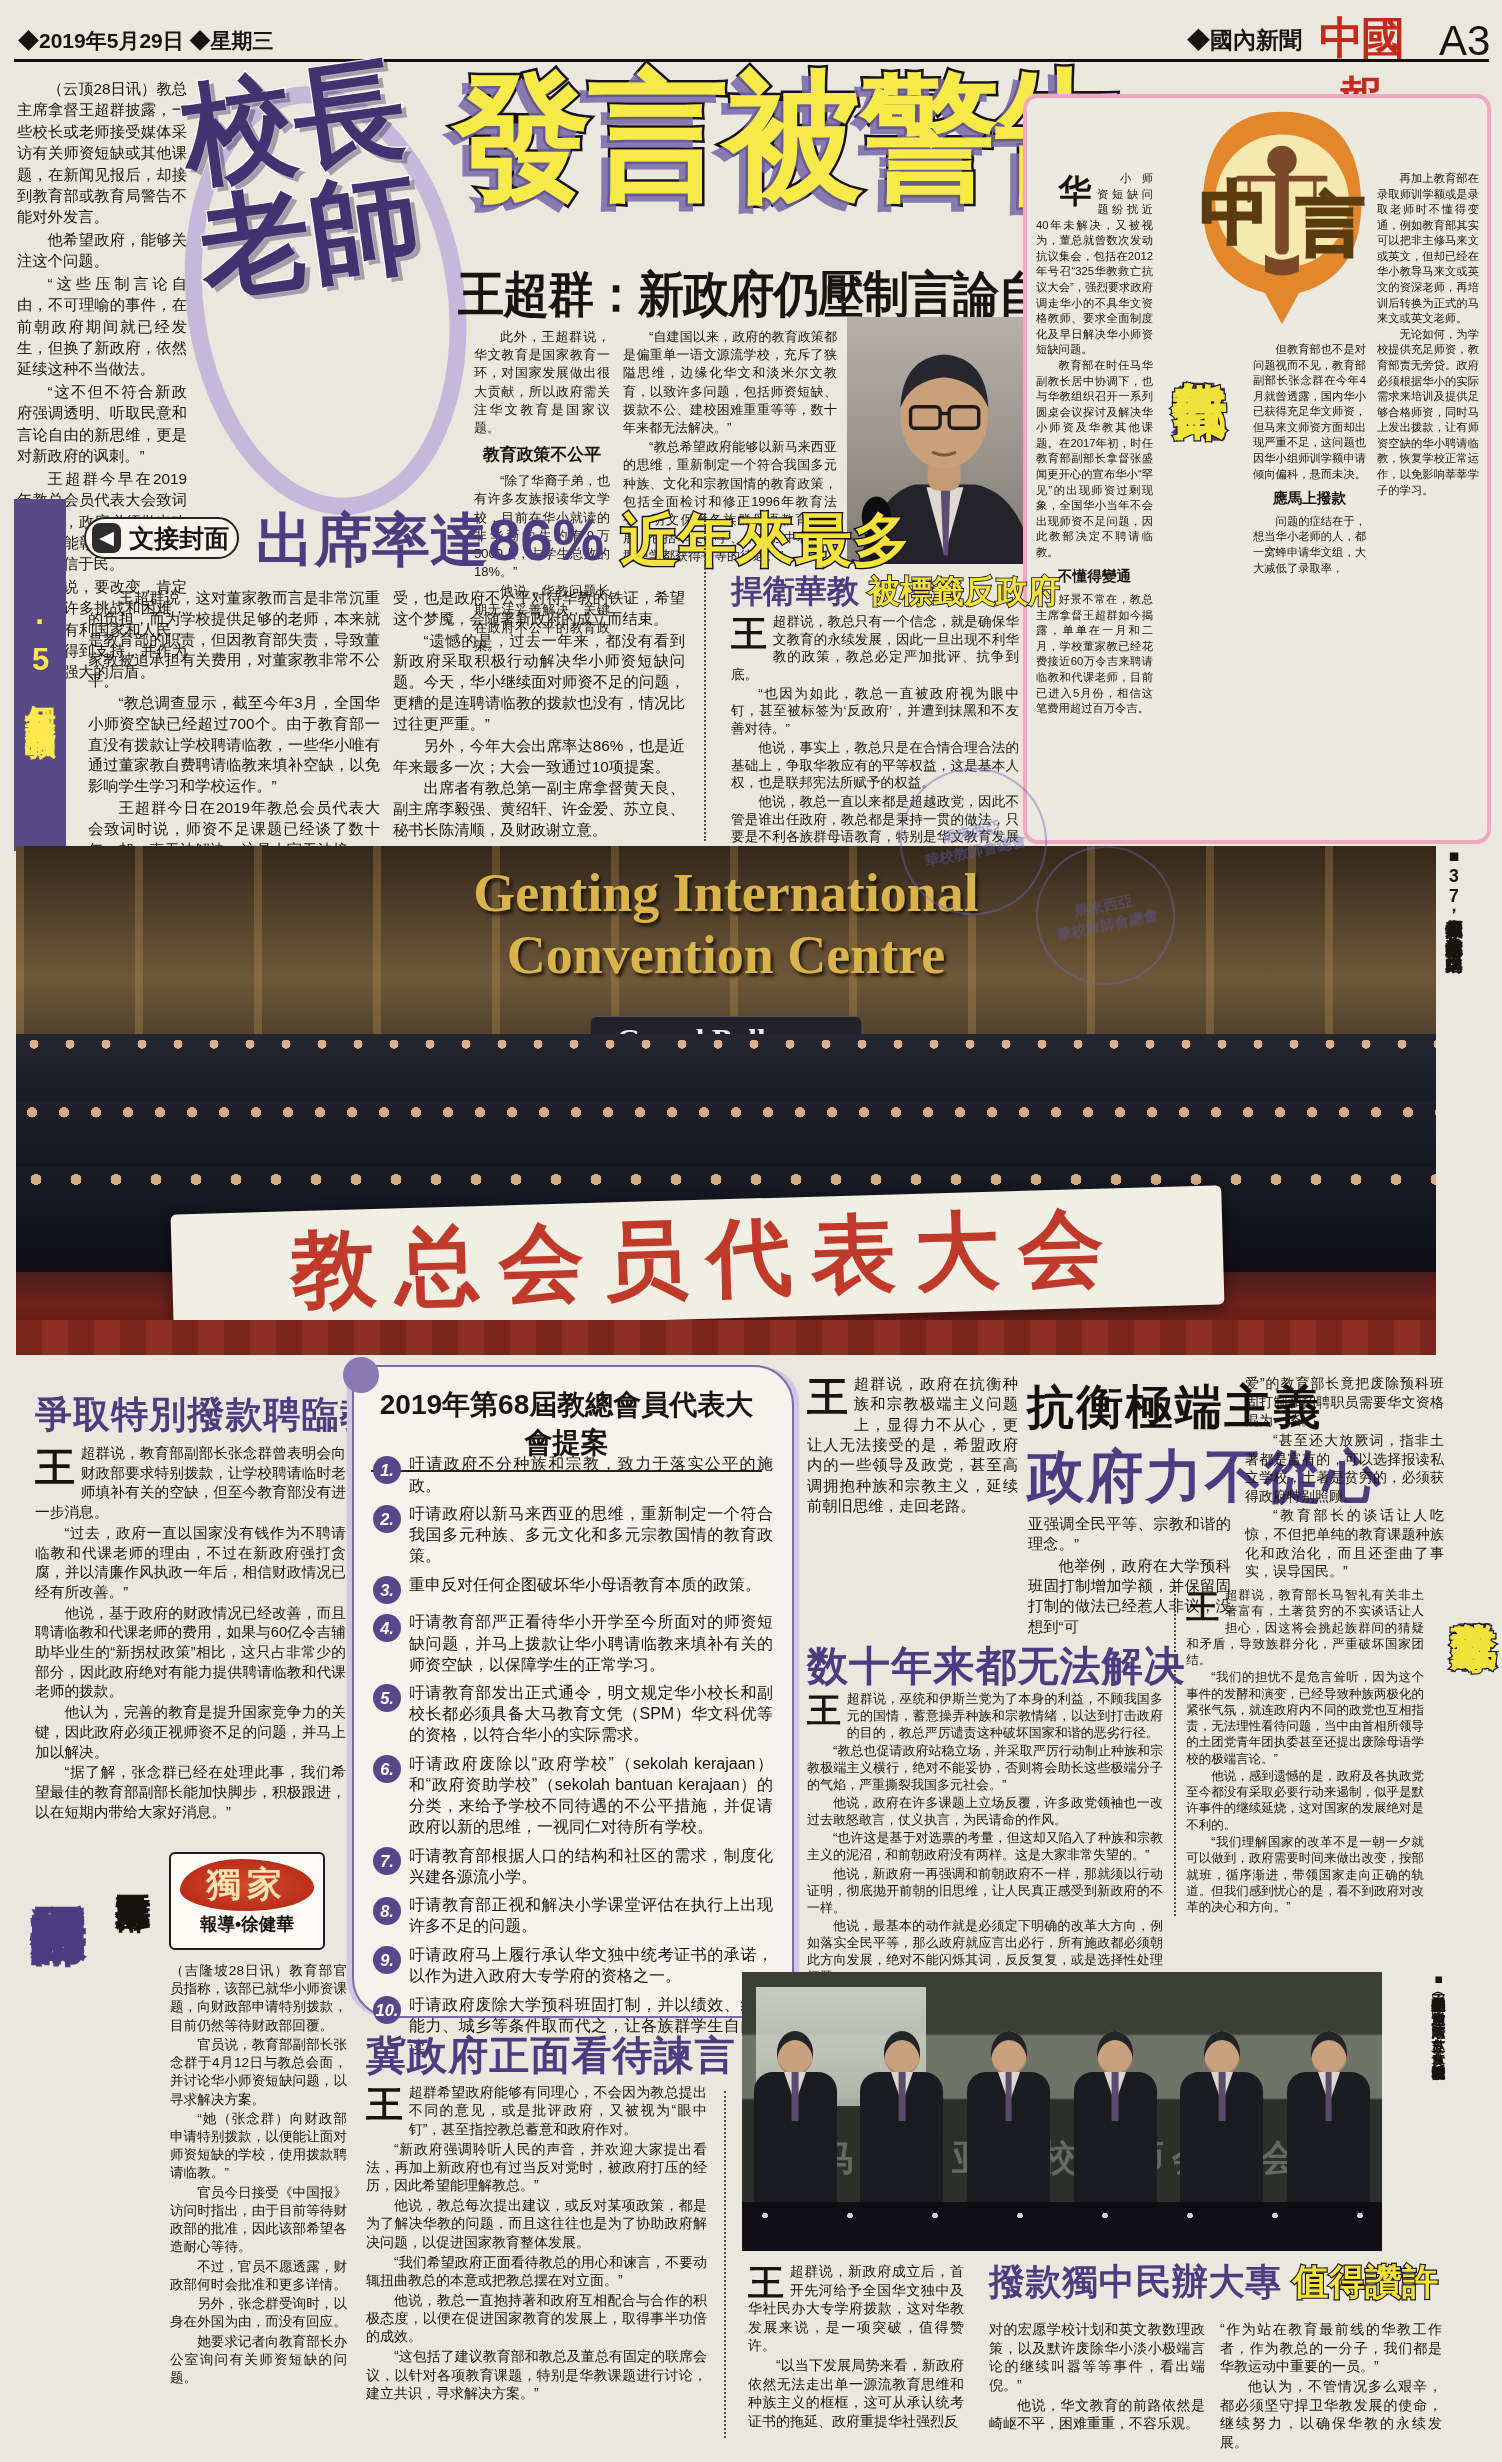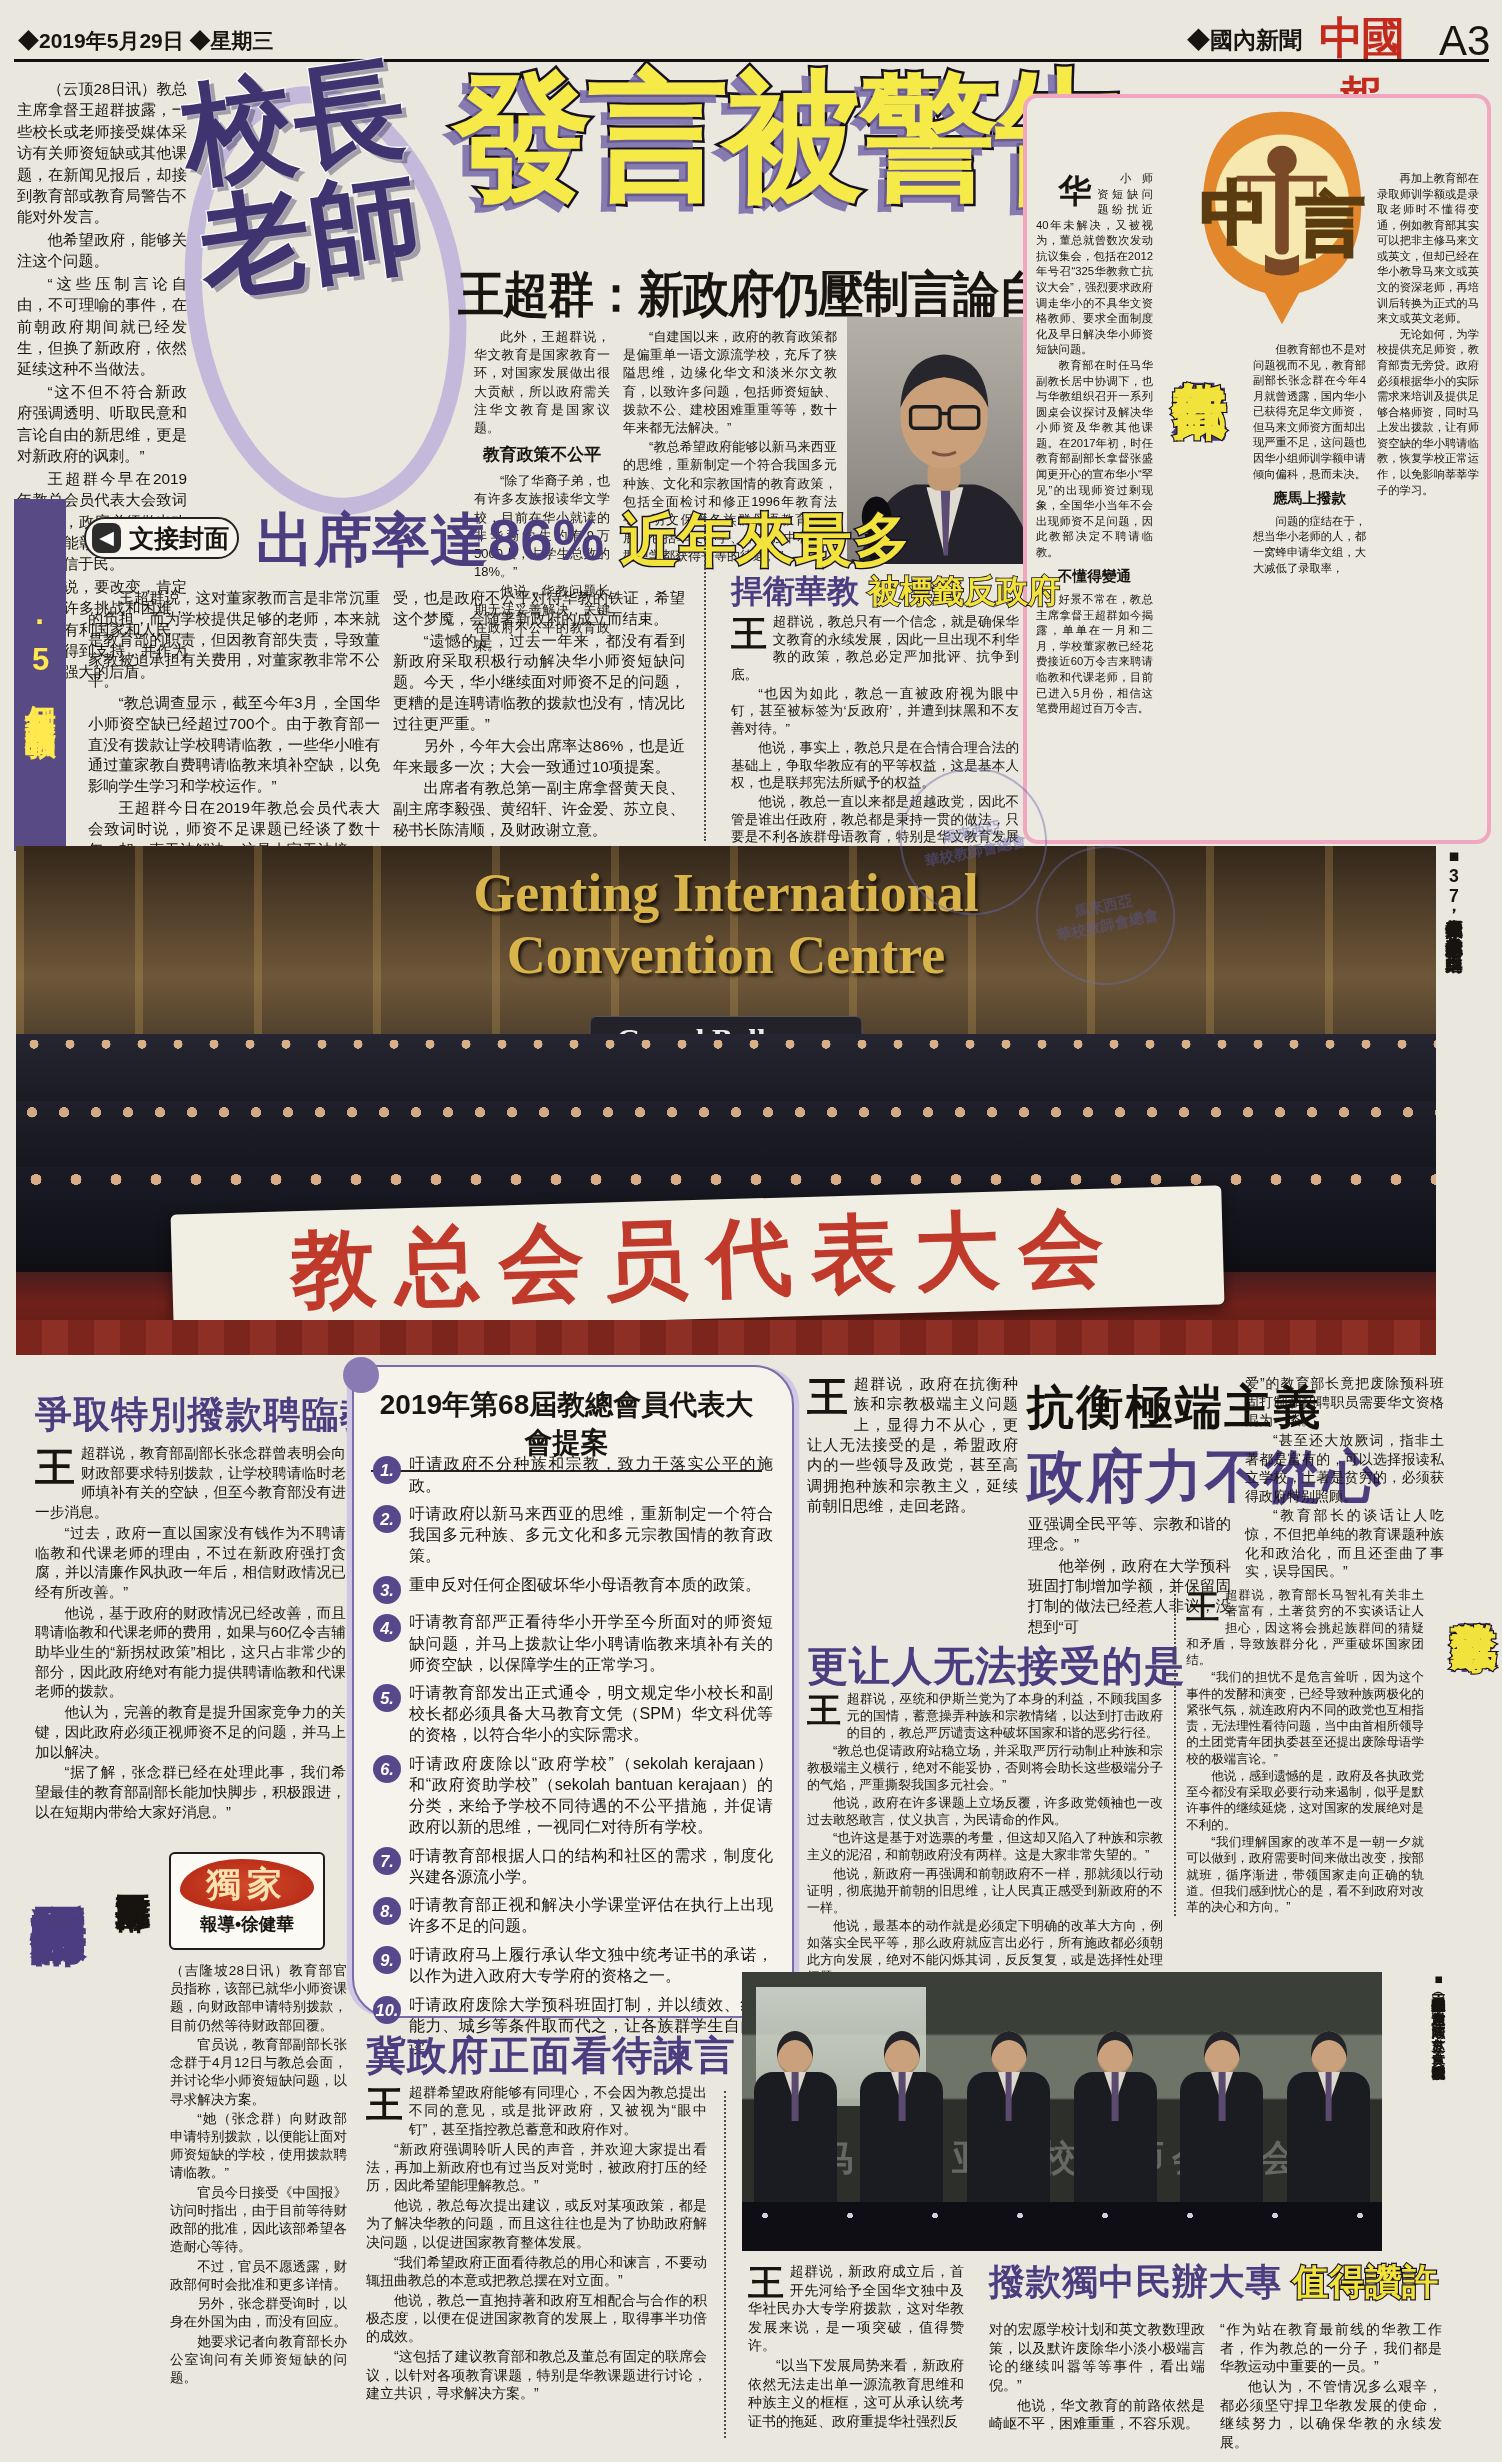--- a/index.html
+++ b/index.html
@@ -389,21 +389,21 @@
   <div class="art" id="ce-c2">
     <p class="np">亚强调全民平等、宗教和谐的理念。”</p>
     <p>他举例，政府在大学预科班固打制增加学额，并保留固打制的做法已经惹人非议，没想到“可</p>
   </div>
   <div class="art" id="ce-c3">
     <p class="np">爱”的教育部长竟把废除预科班固打制和招聘职员需要华文资格混为一谈。</p>
     <p>“甚至还大放厥词，指非土著都是富有的，可以选择报读私立学校，土著是贫穷的，必须获得政府特别照顾。</p>
     <p>“教育部长的谈话让人吃惊，不但把单纯的教育课题种族化和政治化，而且还歪曲了事实，误导国民。”</p>
   </div>
 
-  <div class="abs hl purple" id="cd-hl">更让人无法接受的是</div>
+  <div class="abs hl purple" id="cd-hl">数十年来都无法解决</div>
   <div class="art" id="cd-bd">
     <p class="np"><span class="dc" style="font-size:34px">王</span><span>超群说，巫统和伊斯兰党为了本身的利益，不顾我国多元的国情，蓄意操弄种族和宗教情绪，以达到打击政府的目的，教总严厉谴责这种破坏国家和谐的恶劣行径。</span></p>
     <p>“教总也促请政府站稳立场，并采取严厉行动制止种族和宗教极端主义横行，绝对不能妥协，否则将会助长这些极端分子的气焰，严重撕裂我国多元社会。”</p>
     <p>他说，政府在许多课题上立场反覆，许多政党领袖也一改过去敢怒敢言，仗义执言，为民请命的作风。</p>
     <p>“也许这是基于对选票的考量，但这却又陷入了种族和宗教主义的泥沼，和前朝政府没有两样。这是大家非常失望的。”</p>
     <p>他说，新政府一再强调和前朝政府不一样，那就须以行动证明，彻底抛开前朝的旧思维，让人民真正感受到新政府的不一样。</p>
     <p>他说，最基本的动作就是必须定下明确的改革大方向，例如落实全民平等，那么政府就应言出必行，所有施政都必须朝此方向发展，绝对不能闪烁其词，反反复复，或是选择性处理问题。</p>
   </div>
 
   <div class="art dotl" id="mt-bd">

